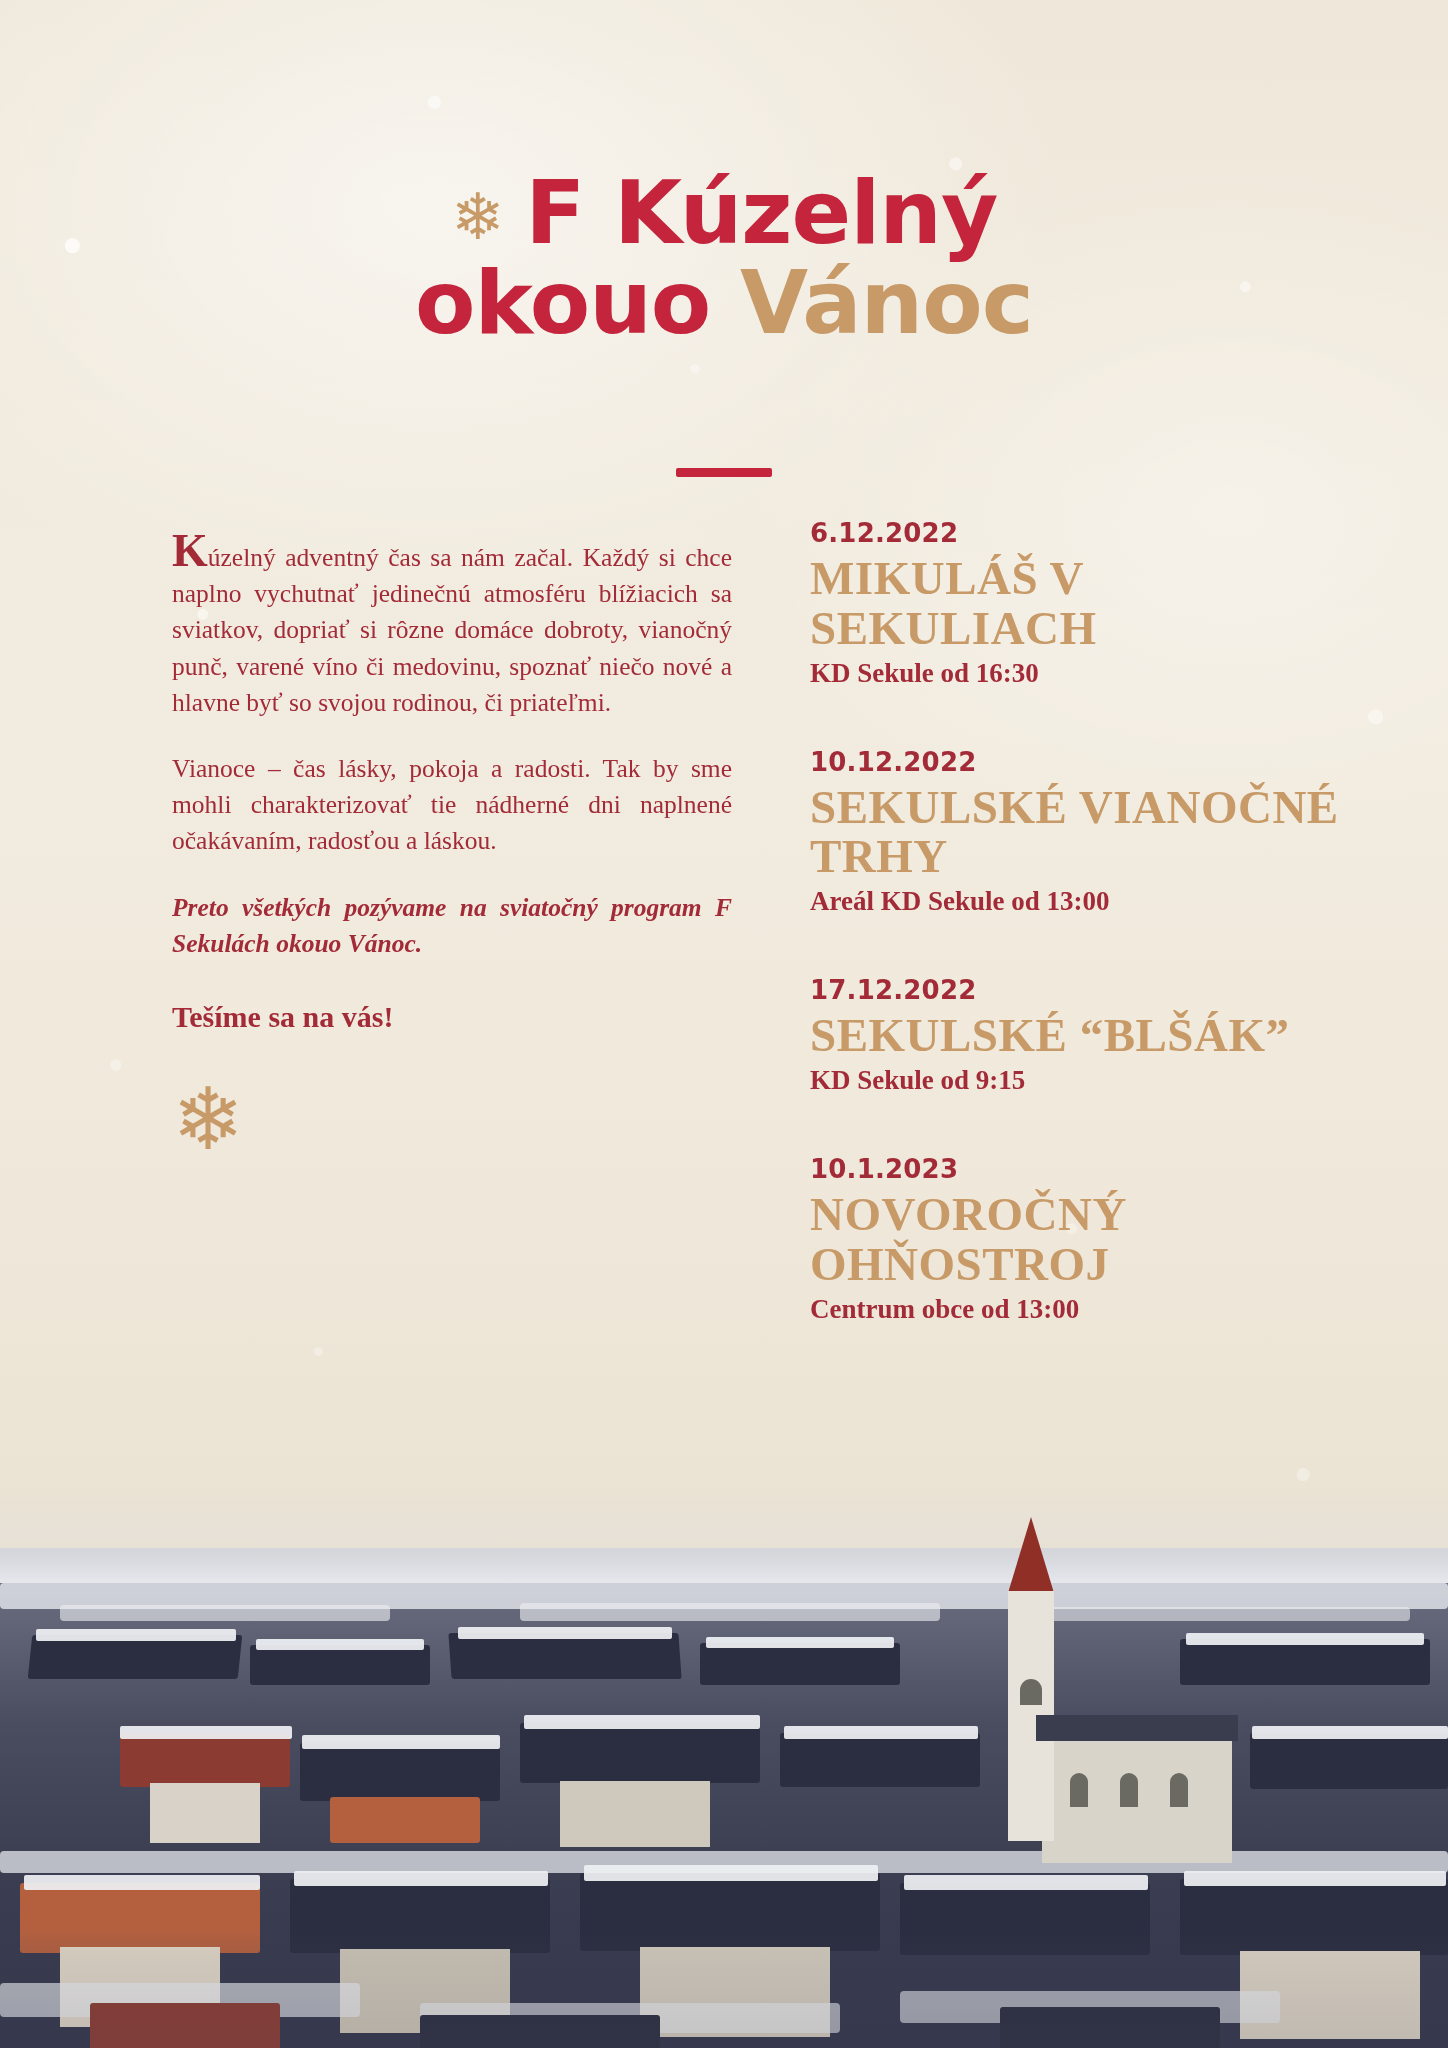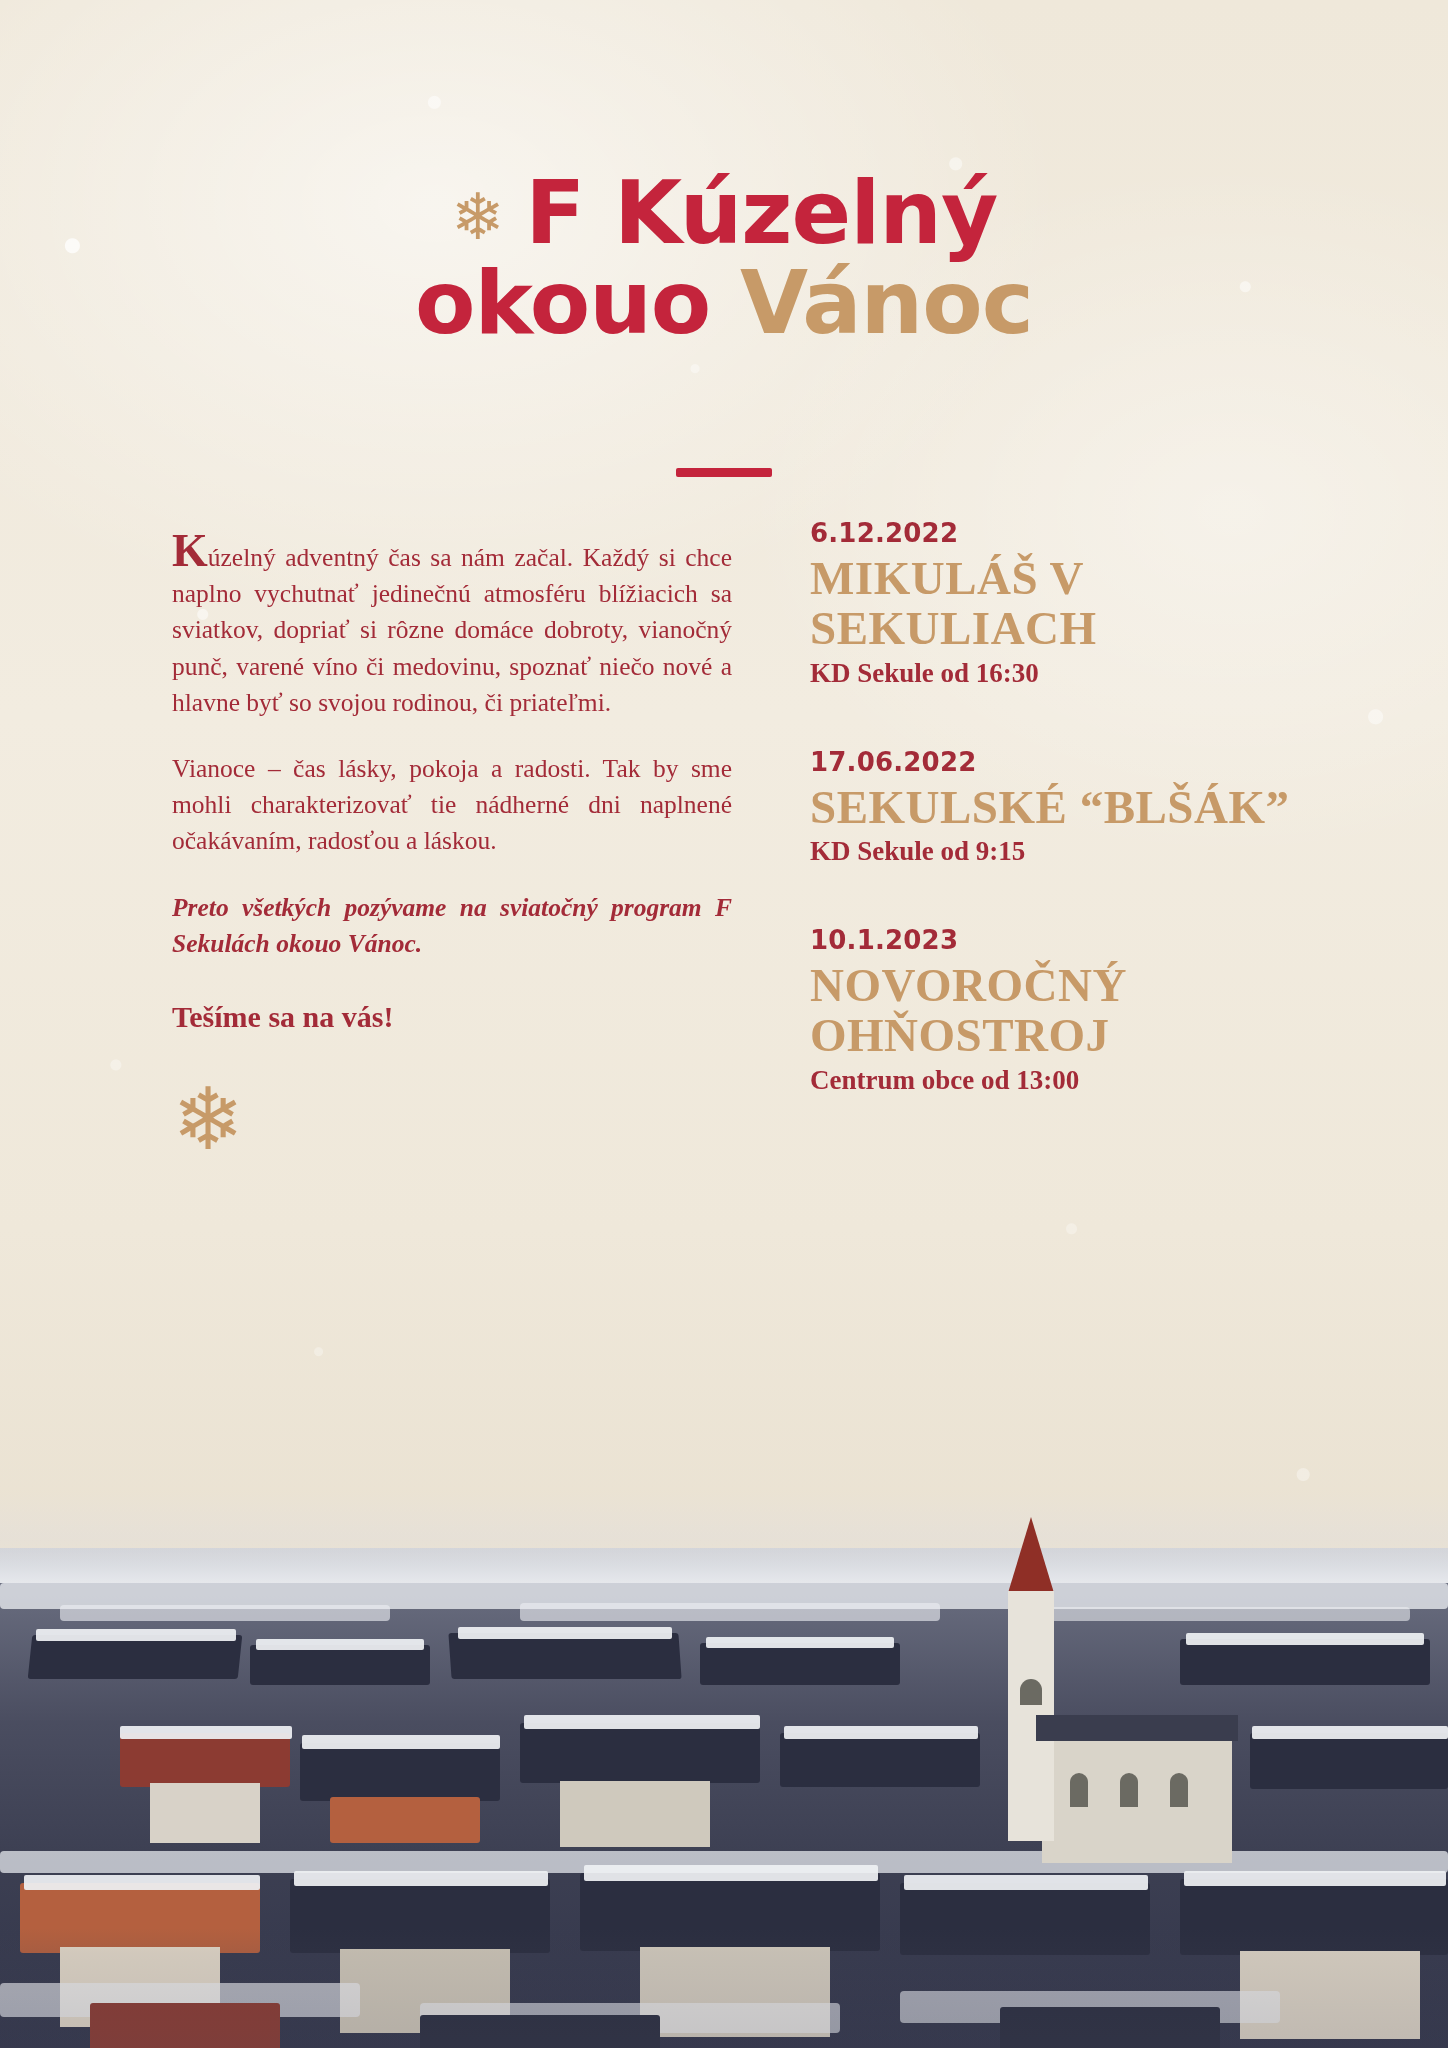--- a/index.html
+++ b/index.html
@@ -301,23 +301,28 @@
   </div>
 
   <div class="right-col">
 
     <div class="event">
       <div class="event-date">6.12.2022</div>
       <div class="event-title">MIKULÁŠ V SEKULIACH</div>
       <div class="event-place">KD Sekule od 16:30</div>
     </div>
 
-
     <div class="event">
-      <div class="event-date">17.06.2022</div>
+      <div class="event-date">10.12.2022</div>
+      <div class="event-title">SEKULSKÉ VIANOČNÉ TRHY</div>
+      <div class="event-place">Areál KD Sekule od 13:00</div>
+    </div>
+
+    <div class="event">
+      <div class="event-date">17.12.2022</div>
       <div class="event-title">SEKULSKÉ “BLŠÁK”</div>
       <div class="event-place">KD Sekule od 9:15</div>
     </div>
 
     <div class="event">
       <div class="event-date">10.1.2023</div>
       <div class="event-title">NOVOROČNÝ OHŇOSTROJ</div>
       <div class="event-place">Centrum obce od 13:00</div>
     </div>
 

